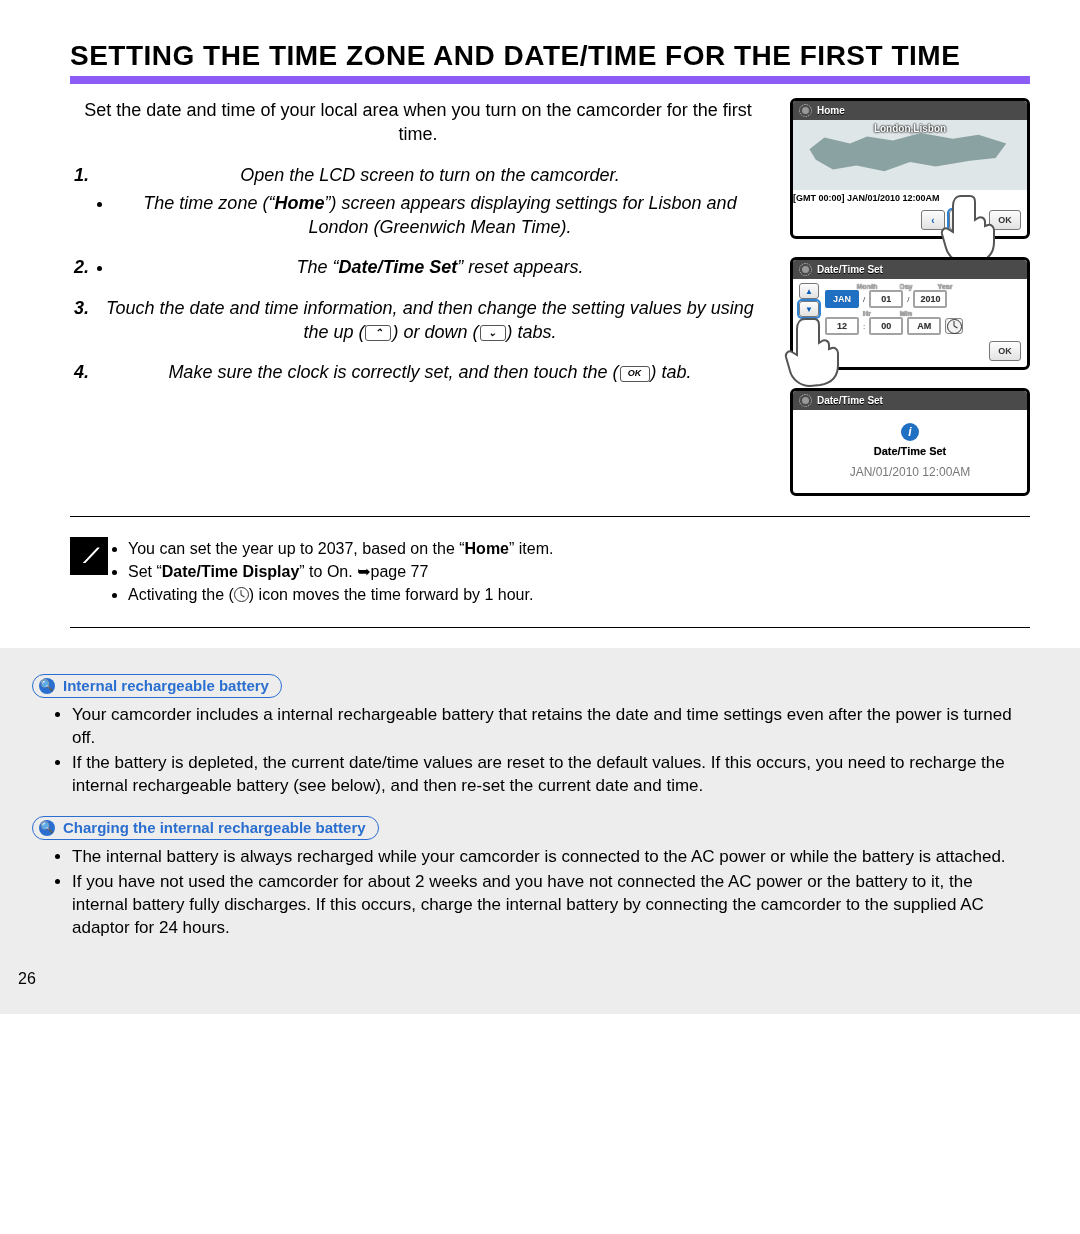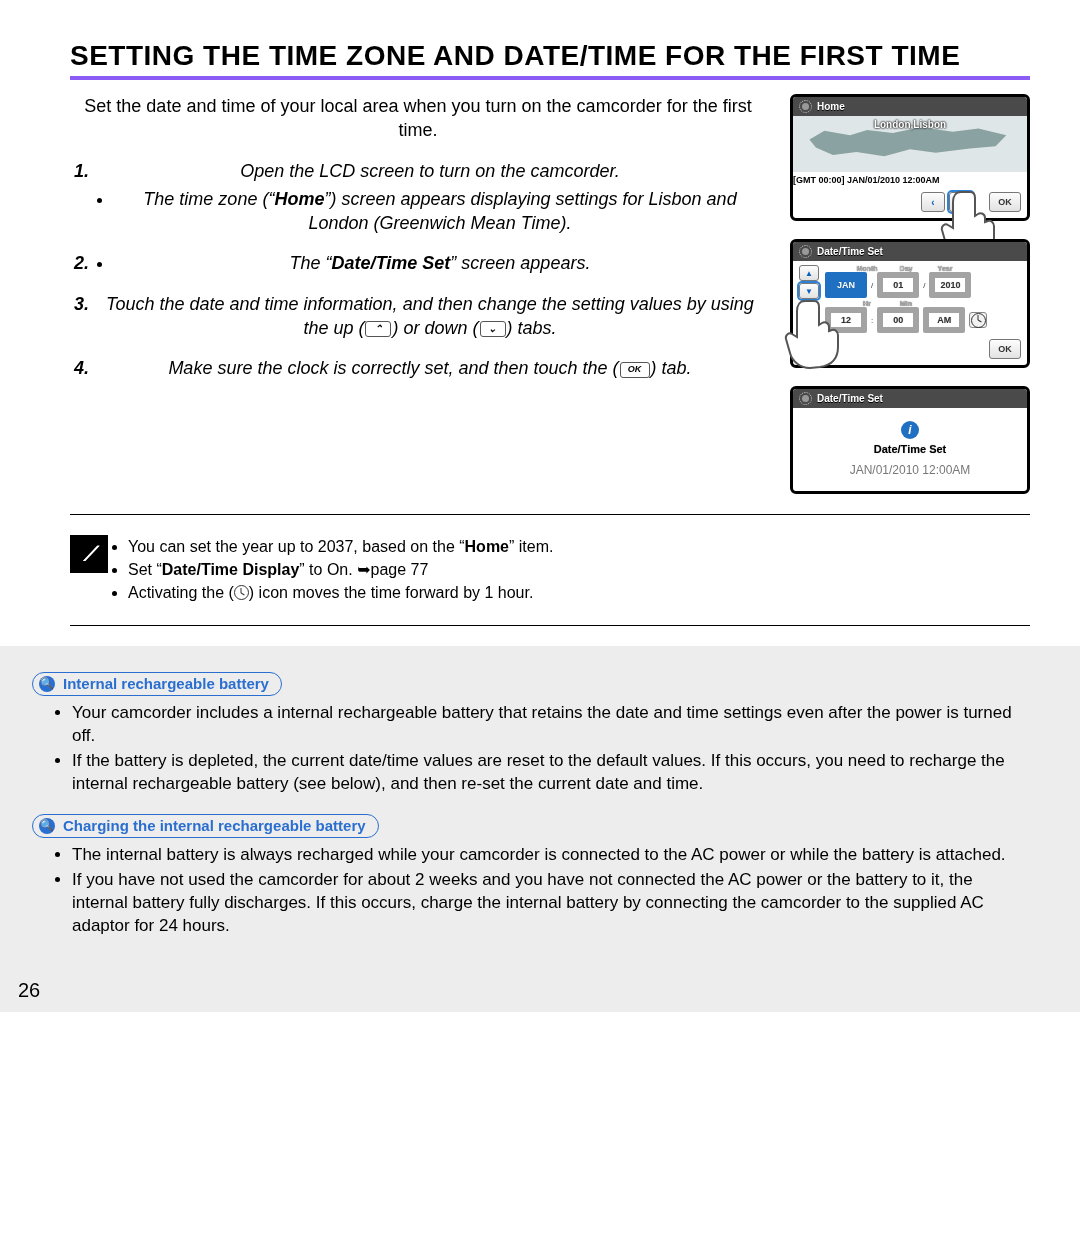--- a/index.html
+++ b/index.html
@@ -21,21 +21,21 @@
     border-bottom: 1px solid #000;
     padding-bottom: 0px;
     margin-bottom: 24px;
     font-family: "Helvetica Neue", Arial, sans-serif;
   }
   .section-heading {
     font-size: 28px;
     font-weight: 700;
     letter-spacing: 0.5px;
     text-transform: uppercase;
-    border-bottom: 4px solid #8b5cf6;
+    border-bottom: 8px solid #8b5cf6;
     padding-bottom: 4px;
     margin-bottom: 14px;
   }
   .two-col {
     display: flex;
     gap: 24px;
   }
   .body-col {
     flex: 1;
     font-size: 18px;
@@ -112,21 +112,21 @@
     width: 11px; height: 11px;
     border: 1px dotted #ccc;
     border-radius: 50%;
     position: relative;
     display: inline-block;
   }
   .gear::after {
     content: ""; position: absolute; inset: 2px; border-radius: 50%; background: #999;
   }
   .map-area {
-    height: 56px;
+    height: 70px;
     background: #dfe6e8;
     position: relative;
     text-align: center;
   }
   .world {
     position: absolute; inset: 6px 10px 6px 10px;
     background: #8aa2a2;
     clip-path: polygon(3% 40%, 10% 20%, 22% 30%, 30% 18%, 42% 25%, 55% 12%, 70% 22%, 82% 15%, 95% 30%, 90% 55%, 78% 60%, 62% 70%, 50% 62%, 38% 78%, 25% 68%, 14% 75%, 6% 58%);
   }
   .city-label {
@@ -160,21 +160,21 @@
     padding: 4px 6px 6px; font-size: 8px; color: #333; position: relative;
   }
   .dt-row-labels { display: grid; grid-template-columns: 22px 40px 30px 40px; gap: 4px; text-align: center; font-size: 7px; font-weight: 700; color: #bbb; text-shadow: 0 0 1px #000; }
   .dt-row-labels.inset { margin-left: 22px; grid-template-columns: 40px 30px 40px; }
   .dt-row { display: flex; align-items: center; gap: 4px; margin-bottom: 2px; }
   .dt-icon {
     width: 16px; height: 14px; border: 1px solid #888; border-radius: 3px;
     display: inline-flex; align-items: center; justify-content: center; font-size: 9px; background: #f2f2f2;
   }
   .dt-field {
-    border: 6px solid #a3a3a3; background: #fff; border-radius: 2px;
+    border: 2px solid #a3a3a3; background: #fff; border-radius: 2px;
     min-width: 30px; height: 14px; display: inline-flex; align-items: center; justify-content: center;
     font-size: 9px; font-weight: 700; text-shadow: 0 0 1px rgba(0,0,0,.3);
   }
   .dt-field.sel { background: #1f6fc2; color: #fff; border-color: #1f6fc2; }
   .updown { display: flex; flex-direction: column; gap: 2px; }
   .updown .lcd-btn { min-width: 18px; height: 14px; font-size: 8px; }
 
   .confirm-body {
     text-align: center; padding: 12px 6px 14px; position: relative;
   }
@@ -220,21 +220,21 @@
   }
   .topic .mag {
     width: 16px; height: 16px; border-radius: 50%; background: #2a6fd0; color: #fff;
     display: inline-flex; align-items: center; justify-content: center; font-size: 11px;
   }
   ul.info-list {
     list-style: disc; padding-left: 40px; margin: 0 0 14px 0;
   }
   ul.info-list li { margin-bottom: 2px; }
   .page-num {
-    position: absolute; left: 18px; bottom: 8px; font-size: 20px;
+    position: absolute; left: 18px; bottom: 24px; font-size: 16px;
   }
   .dst-icon {
     display: inline-block;
     width: 13px;
     height: 13px;
     border: 1.2px solid #333;
     border-radius: 50%;
     position: relative;
     vertical-align: -2px;
   }
@@ -266,21 +266,21 @@
           <ul class="sub">
             <li>
               <span>The time zone (“</span><b>Home</b><span>”) screen appears displaying settings for Lisbon and London (Greenwich Mean Time).</span>
             </li>
           </ul>
         </li>
 
         <li>
           <ul class="sub">
             <li>
-              <span>The “</span><b>Date/Time Set</b><span>” screen appears.</span>
+              <span>The “</span><b>Date/Time Set</b><span>” reset appears.</span>
             </li>
           </ul>
         </li>
 
         <li>
           <span class="step-text">
             <span>Touch the date and time information, and then change the setting values by using the up (</span><span class="btn-inline arrow">⌃</span><span>) or down (</span><span class="btn-inline arrow">⌄</span><span>) tabs.</span>
           </span>
         </li>
 

